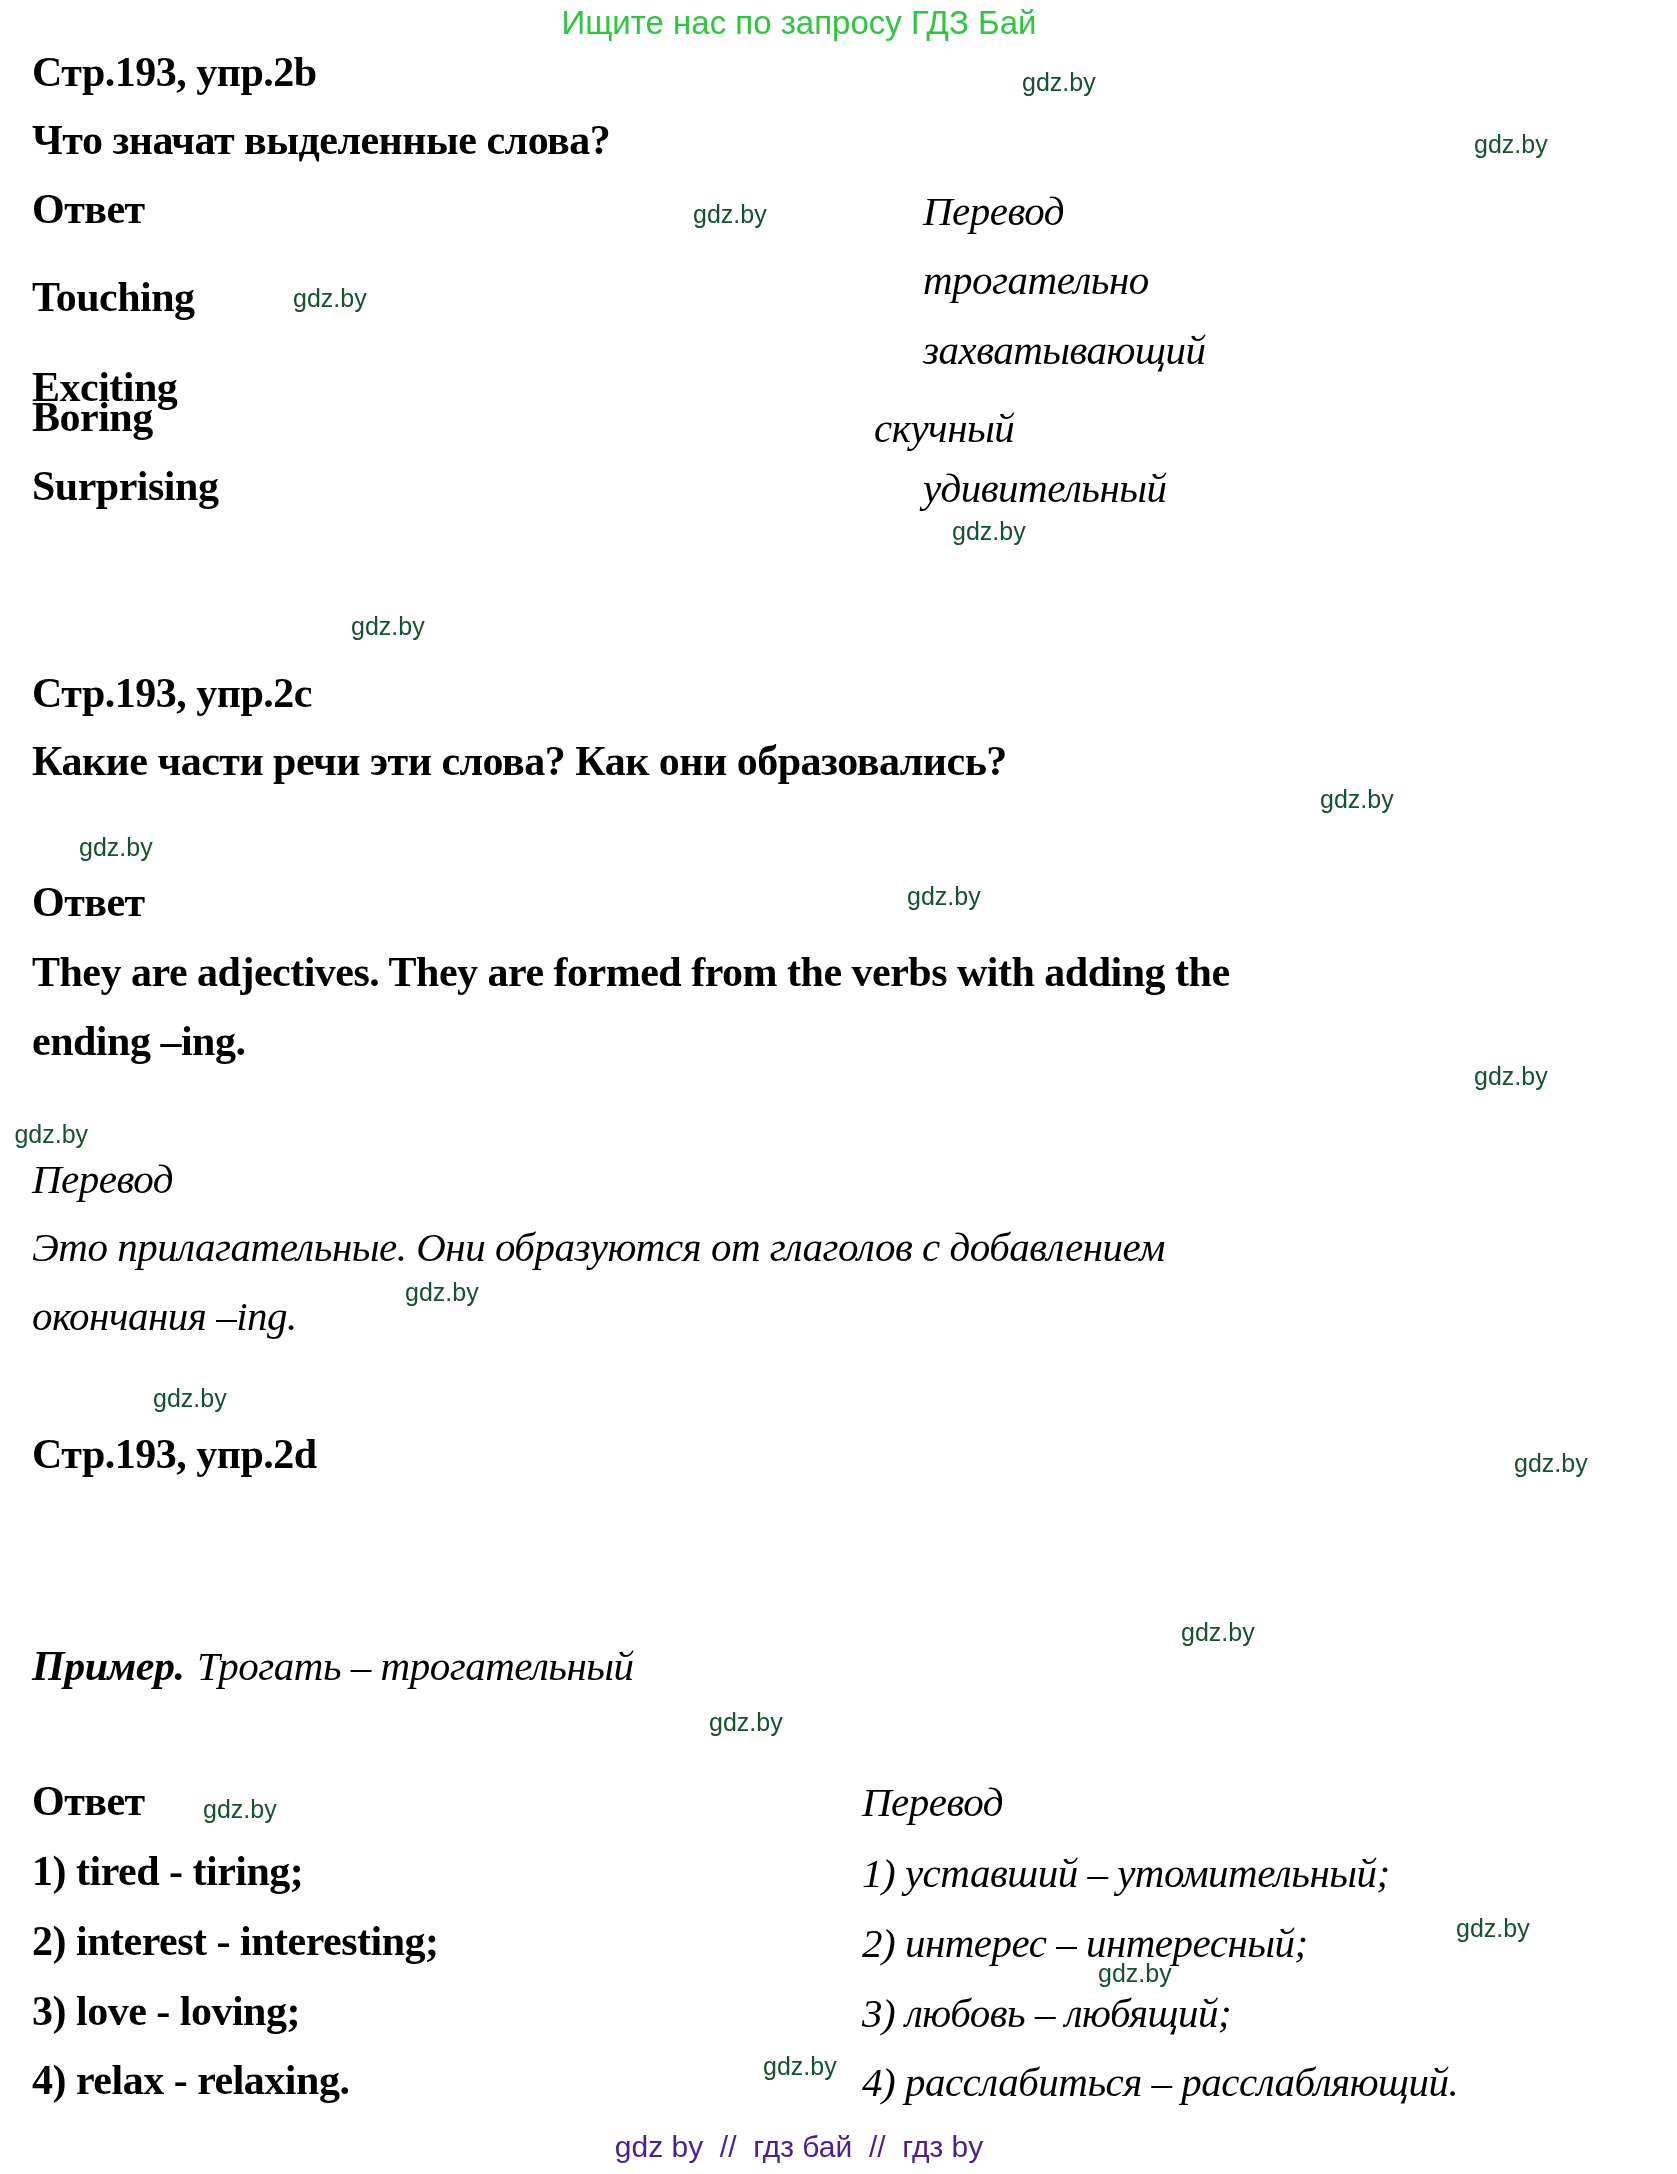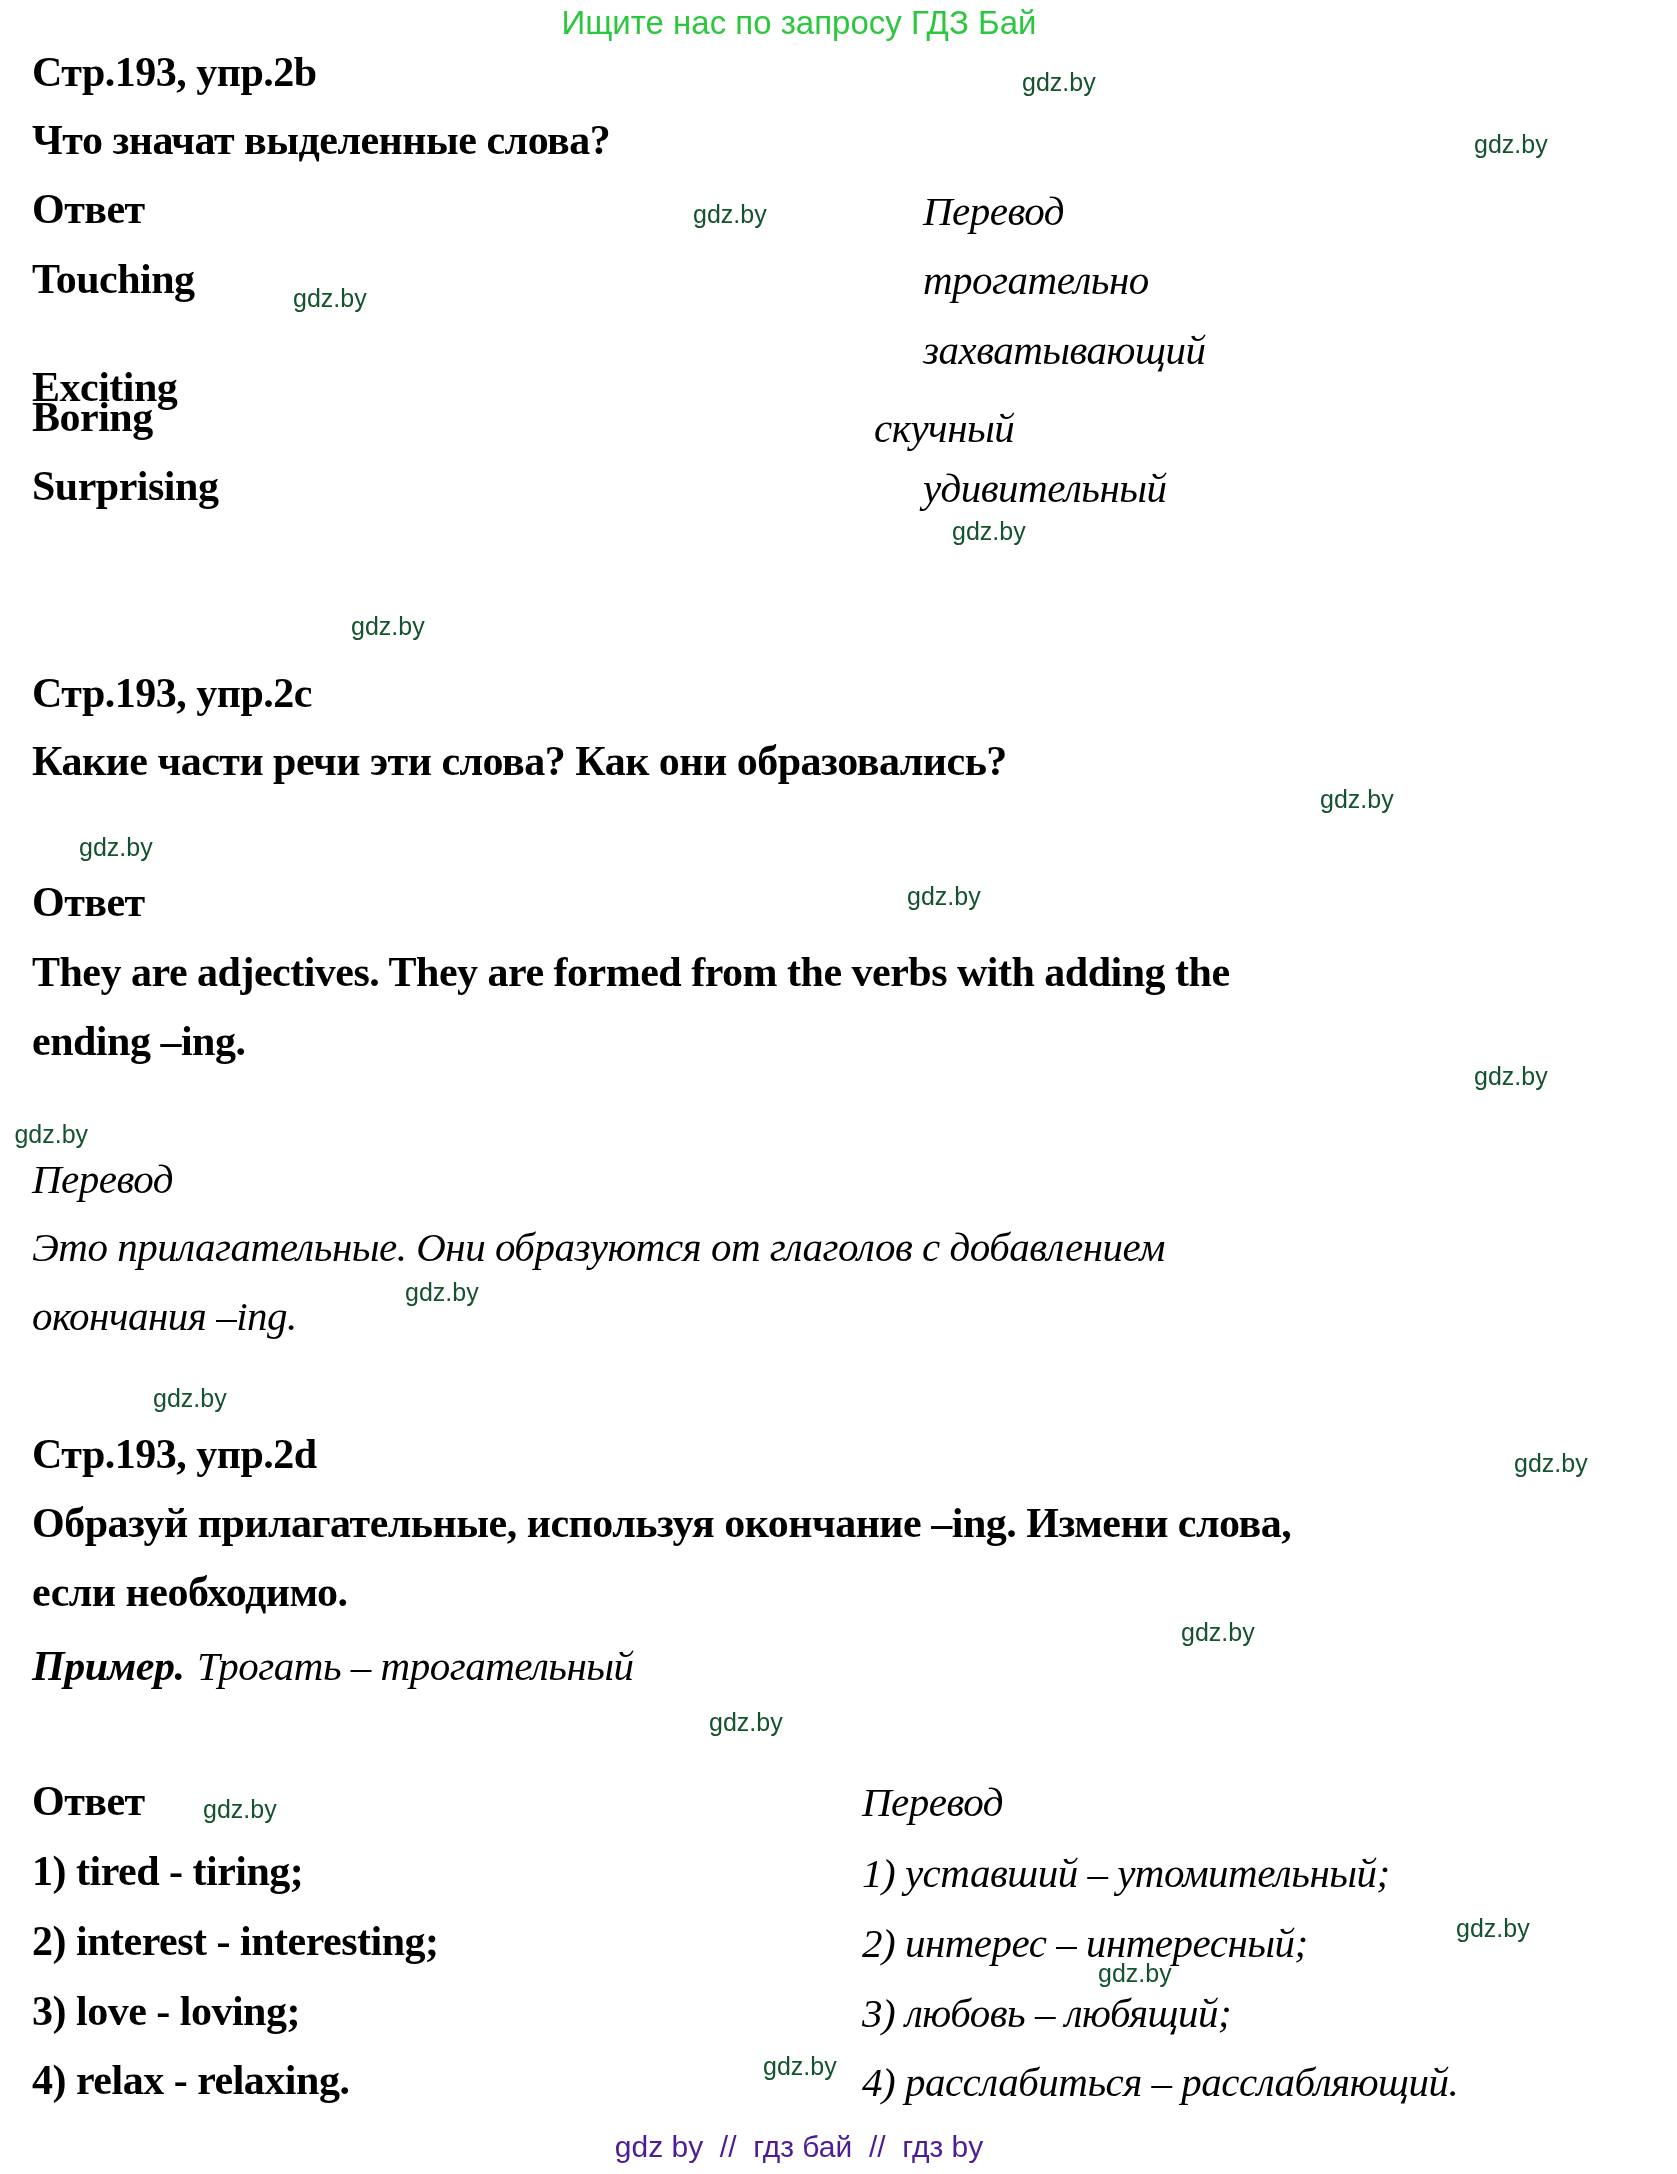--- a/index.html
+++ b/index.html
@@ -94,21 +94,21 @@
   <span class="wm" style="left:1456px; top:1914px;">gdz.by</span>
   <span class="wm" style="left:1098px; top:1959px;">gdz.by</span>
   <span class="wm" style="left:763px;  top:2052px;">gdz.by</span>
 
   <div class="abs serif-b" style="left:32px; top:50px;">Стр.193, упр.2b</div>
   <div class="abs serif-b" style="left:32px; top:118px;">Что значат выделенные слова?</div>
 
   <div class="abs serif-b" style="left:32px; top:187px;">Ответ</div>
   <div class="abs serif-i" style="left:923px; top:189px;">Перевод</div>
 
-  <div class="abs serif-b" style="left:32px; top:257px;">Touching</div>
+  <div class="abs serif-b" style="left:32px; top:275px;">Touching</div>
   <div class="abs serif-i" style="left:923px; top:258px;">трогательно</div>
 
   <div class="abs serif-b" style="left:32px; top:326px;margin-top:39px;">Exciting</div>
   <div class="abs serif-i" style="left:923px; top:328px;">захватывающий</div>
 
   <div class="abs serif-b" style="left:32px; top:395px;">Boring</div>
   <div class="abs serif-i" style="left:874px; top:397px;margin-top:9px;">скучный</div>
 
   <div class="abs serif-b" style="left:32px; top:464px;">Surprising</div>
   <div class="abs serif-i" style="left:923px; top:466px;">удивительный</div>
@@ -118,22 +118,20 @@
 
   <div class="abs serif-b" style="left:32px; top:880px;">Ответ</div>
   <div class="abs serif-b block" style="left:32px; top:938px; width:1620px; white-space:pre-line;">They are adjectives. They are formed from the verbs with adding the
 ending –ing.</div>
 
   <div class="abs serif-i" style="left:32px; top:1157px;">Перевод</div>
   <div class="abs serif-i block" style="left:32px; top:1213px; width:1584px; white-space:pre-line;">Это прилагательные. Они образуются от глаголов с добавлением
 окончания –ing.</div>
 
   <div class="abs serif-b" style="left:32px; top:1432px;">Стр.193, упр.2d</div>
-  <div class="abs serif-b block" style="left:32px; top:1489px; width:1645px; white-space:pre-line;">Образуй прилагательные, используя окончание –ing. Измени слова,
-если необходимо.</div>
 
   <div class="abs" style="left:32px; top:1644px;">
     <span class="serif-bi ex-label">Пример.</span><span class="serif-i">Трогать – трогательный</span>
   </div>
 
   <div class="abs serif-b" style="left:32px; top:1779px;">Ответ</div>
   <div class="abs serif-i" style="left:862px; top:1780px;">Перевод</div>
 
   <div class="abs serif-b" style="left:32px; top:1849px;">1) tired - tiring;</div>
   <div class="abs serif-i" style="left:862px; top:1851px;">1) уставший – утомительный;</div>

